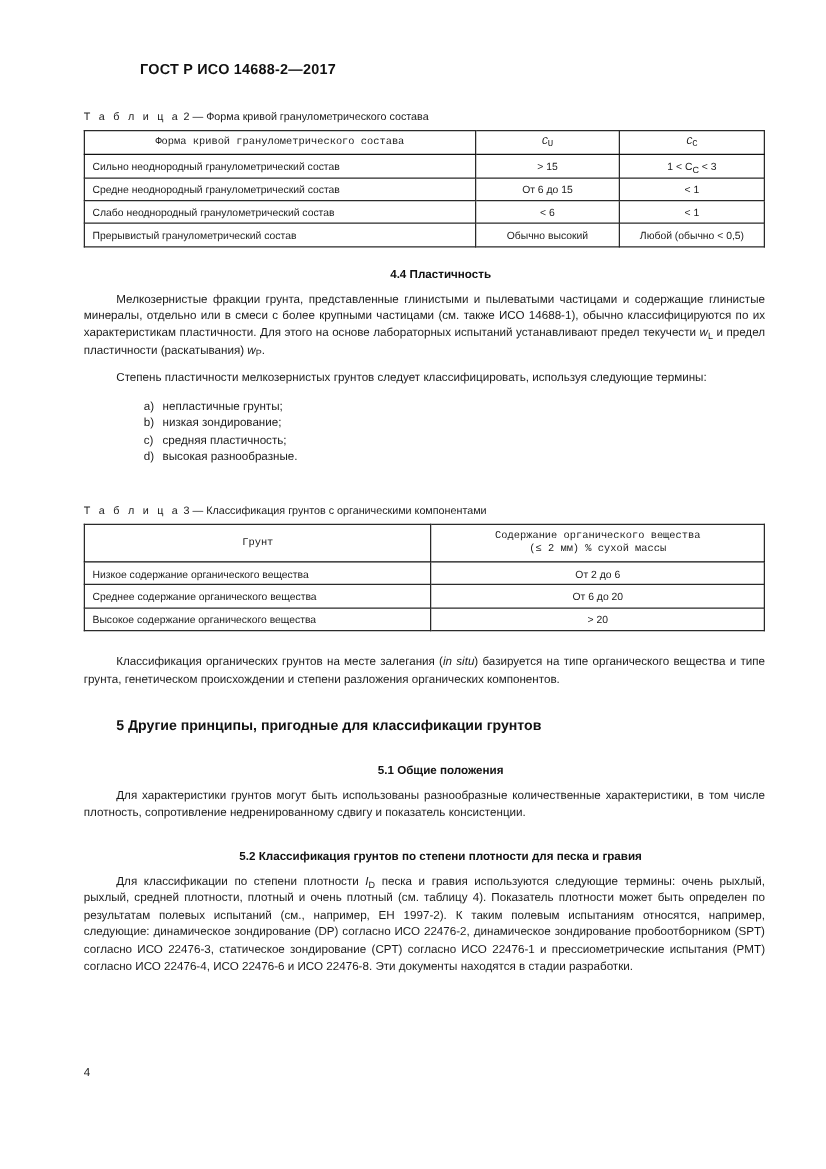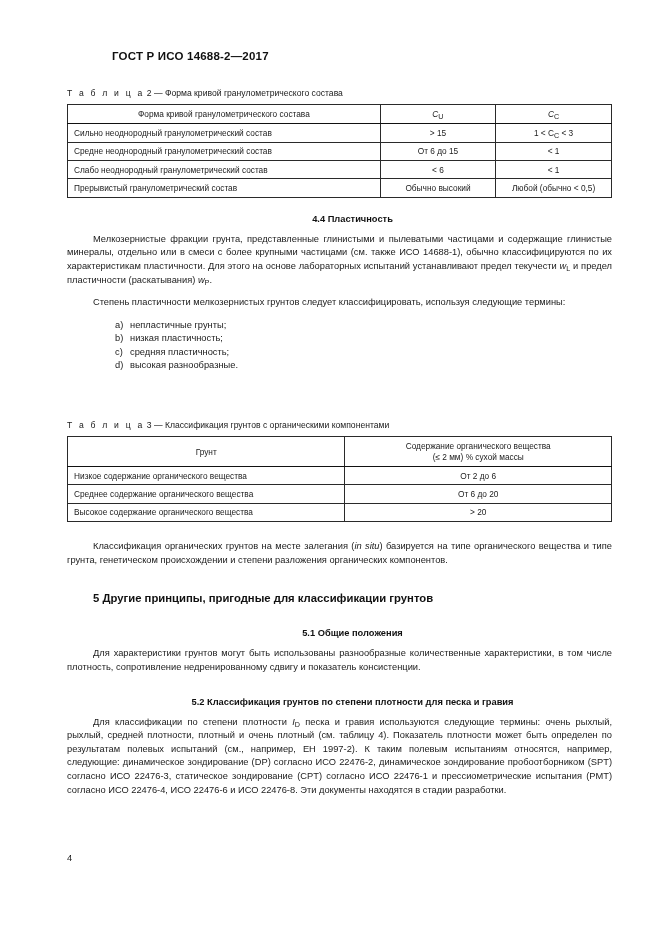--- a/index.html
+++ b/index.html
@@ -57,20 +57,21 @@
     font-size: 8.3px;
     font-weight: normal;
     color: #1a1a1a;
     vertical-align: middle;
     line-height: 1.25;
   }
   table.doc-table thead td {
     text-align: center;
     border-bottom: 1.4px solid #111;
     padding: 4px 6px;
+    font-family: Liberation Mono, monospace;
   }
   table.doc-table thead tr td:first-child { }
   table.doc-table tbody td.c { text-align: center; }
   table.doc-table tbody td.l { text-align: left; }
   .t2 .col-a { width: 57.5%; }
   .t2 .col-b { width: 21.2%; }
   .t2 .col-c { width: 21.3%; }
   .t3 .col-a { width: 51%; }
   .t3 .col-b { width: 49%; }
   .tbl-wrap-2 { margin-bottom: 16px; }
@@ -97,21 +98,21 @@
     margin: 0 0 9px 0;
     text-align: justify;
     text-justify: inter-word;
     color: #1a1a1a;
     hyphens: manual;
   }
   p.body.ind { text-indent: 26px; }
   p.body.last { margin-bottom: 0; }
   ul.alpha {
     list-style: none;
-    margin: 0 0 23px 0;
+    margin: 0 0 6px 0;
     padding: 0 0 0 48px;
   }
   ul.alpha li {
     font-size: 9.3px;
     line-height: 13.4px;
     color: #1a1a1a;
   }
   ul.alpha li .mk { display: inline-block; width: 15px; }
   .gap-a { height: 13px; }
   .gap-b { height: 11px; }
@@ -178,21 +179,21 @@
     </div>
 
     <h3 class="sec">4.4  Пластичность</h3>
 
     <p class="body ind"><span>Мелкозернистые фракции грунта, представленные глинистыми и пылеватыми частицами и содержащие глинистые минералы, отдельно или в смеси с более крупными частицами (см. также ИСО 14688-1), обычно классифицируются по их характеристикам пластичности. Для этого на основе лабораторных испытаний устанавливают предел текучести </span><i class="sym">w</i><sub class="s">L</sub><span> и предел пластичности (раскатывания) </span><i class="sym">w</i><sub class="s">P</sub><span>.</span></p>
 
     <p class="body ind">Степень пластичности мелкозернистых грунтов следует классифицировать, используя следующие термины:</p>
 
     <ul class="alpha">
       <li><span class="mk">a)</span><span>непластичные грунты;</span></li>
-      <li><span class="mk">b)</span><span>низкая пластичность;</span></li>
+      <li><span class="mk">b)</span><span>низкая зондирование;</span></li>
       <li><span class="mk">c)</span><span>средняя пластичность;</span></li>
       <li><span class="mk">d)</span><span>высокая разнообразные.</span></li>
     </ul>
 
     <div class="gap-b"></div>
 
 
 
     <div class="gap-f"></div>
 

